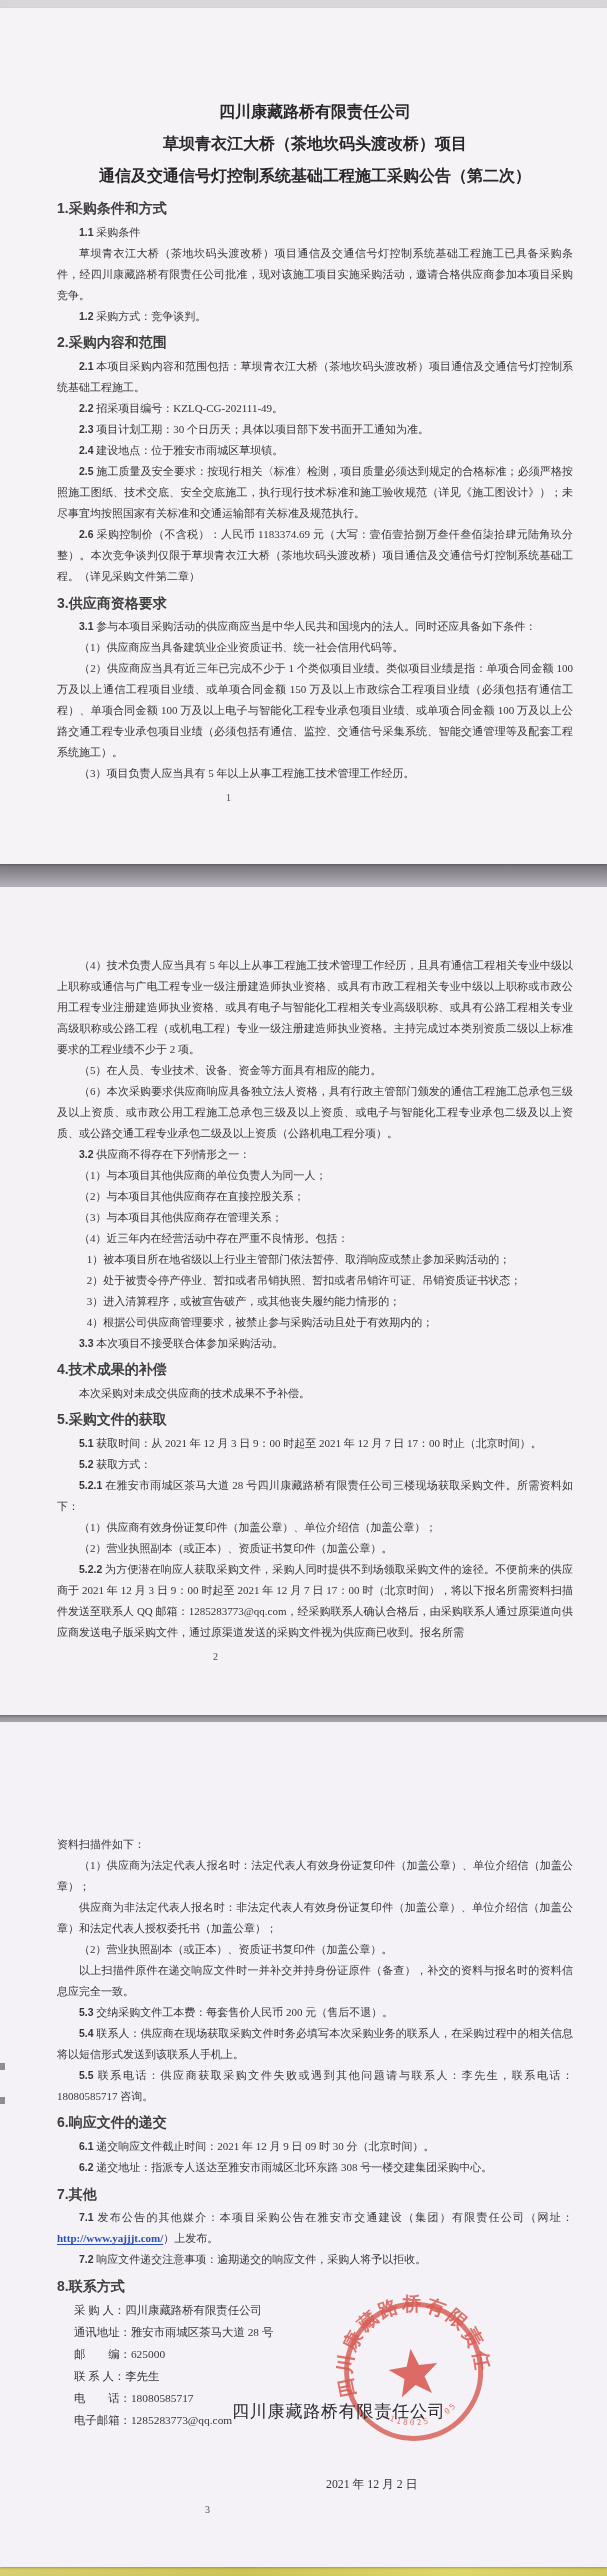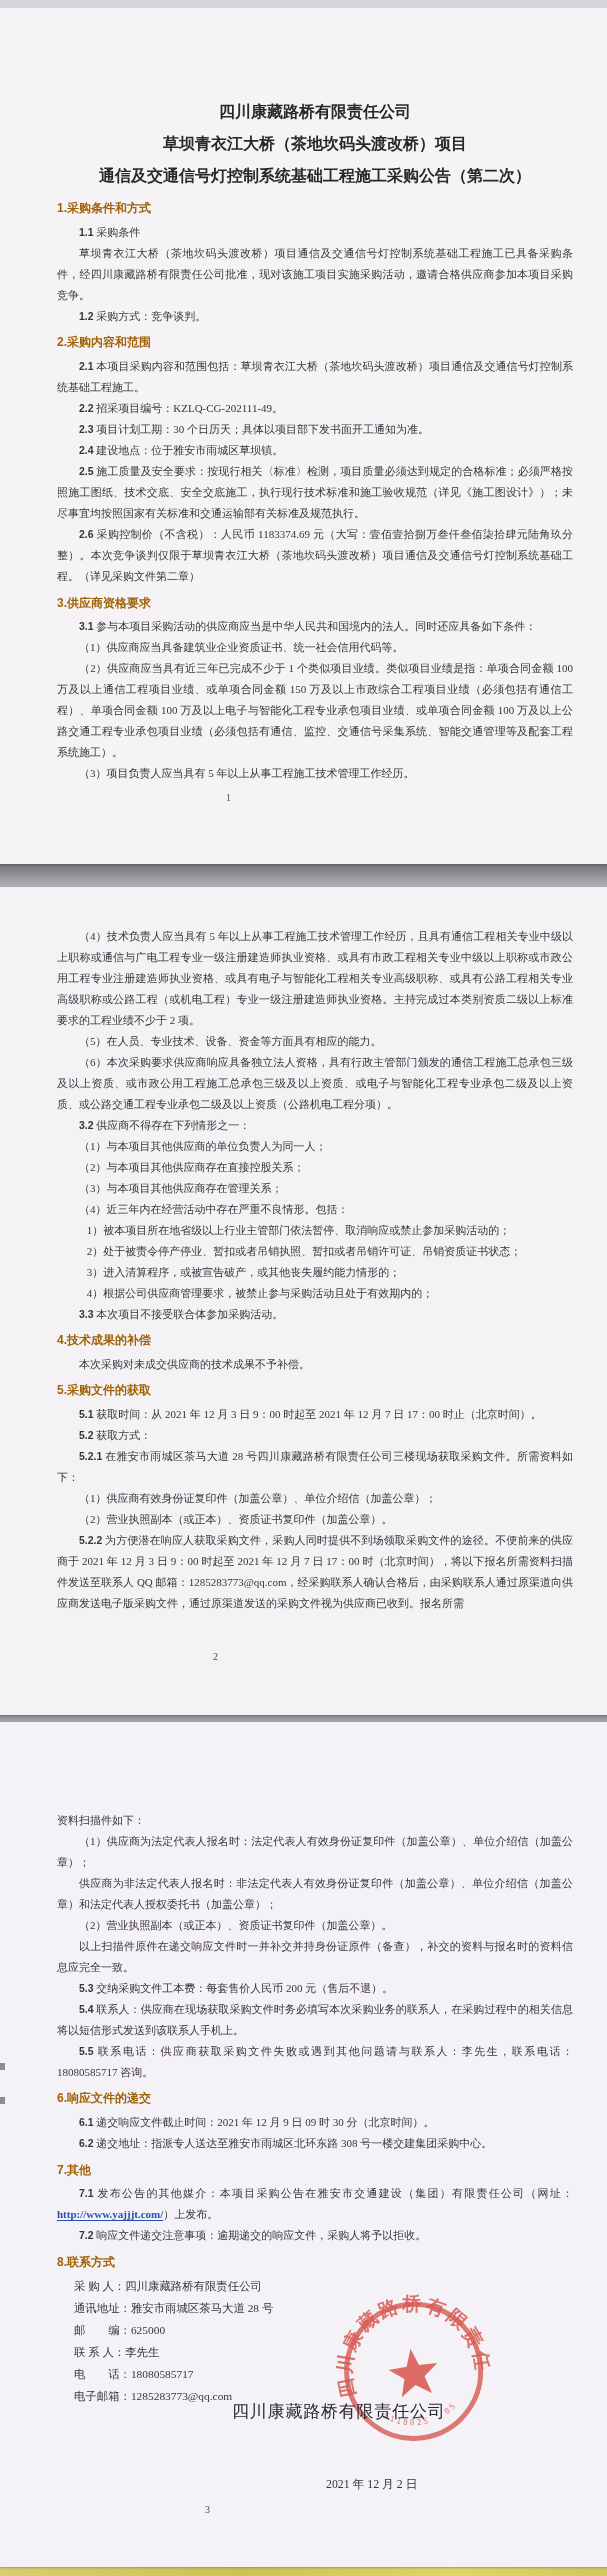--- a/index.html
+++ b/index.html
@@ -23,21 +23,21 @@
   .gap-2{height:7.6px;background:linear-gradient(#8b8890,#aaa7ae);}
   .bottom-strip{height:9px;background:linear-gradient(90deg,#d8ce6e,#cfc254 40%,#ded667 75%,#d3c75e);}
   .inner{padding:0 34px 0 57px;}
   .titlewrap{padding-top:88px;padding-bottom:1.5px;}
   .title{
     text-align:center;font-weight:700;font-size:16px;line-height:32px;
     font-family:"Liberation Sans","DejaVu Sans",sans-serif;color:#2a272b;margin:0;
   }
   .h{
     font-family:"Liberation Sans","DejaVu Sans",sans-serif;
-    font-weight:700;font-size:12px;line-height:26px;color:#a16207;
+    font-weight:700;font-size:14px;line-height:26px;color:#404040;
     margin:2.3px 0 0.8px 0;
   }
   .p{font-size:11px;line-height:21px;margin:0 0;text-indent:2em;text-align:justify;}
   .p0{text-indent:0;}
   .p2{text-indent:2.7em;}
   .contact{font-size:11.4px;line-height:21px;margin:1px;padding-left:1.4em;text-align:left;text-indent:0;}
   .bnum{font-family:"Liberation Sans","DejaVu Sans",sans-serif;font-weight:700;font-size:.95em;}
   .ul{text-underline-offset:2.3px;text-decoration-thickness:0.8px;}
   .link{color:#2850b4;text-decoration:underline;text-underline-offset:2.3px;font-weight:bold;}
   .pagenum{
@@ -87,21 +87,21 @@
     <p class="p">（1）供应商应当具备建筑业企业资质证书、统一社会信用代码等。</p>
     <p class="p">（2）供应商应当具有近三年已完成不少于 1 个类似项目业绩。类似项目业绩是指：单项合同金额 100 万及以上通信工程项目业绩、或单项合同金额 150 万及以上市政综合工程项目业绩（必须包括有通信工程）、单项合同金额 100 万及以上电子与智能化工程专业承包项目业绩、或单项合同金额 100 万及以上公路交通工程专业承包项目业绩（必须包括有通信、监控、交通信号采集系统、智能交通管理等及配套工程系统施工）。</p>
     <p class="p">（3）项目负责人应当具有 5 年以上从事工程施工技术管理工作经历。</p>
   </div>
   <div class="pagenum pagenum-1">1</div>
 </div>
 
 <div class="gap-1"></div>
 
 <div class="paper paper-2">
-  <div class="inner" style="padding-top:39px">
+  <div class="inner" style="padding-top:68px">
     <p class="p">（4）技术负责人应当具有 5 年以上从事工程施工技术管理工作经历，且具有通信工程相关专业中级以上职称或通信与广电工程专业一级注册建造师执业资格、或具有市政工程相关专业中级以上职称或市政公用工程专业注册建造师执业资格、或具有电子与智能化工程相关专业高级职称、或具有公路工程相关专业高级职称或公路工程（或机电工程）专业一级注册建造师执业资格。主持完成过本类别资质二级以上标准要求的工程业绩不少于 2 项。</p>
     <p class="p">（5）在人员、专业技术、设备、资金等方面具有相应的能力。</p>
     <p class="p">（6）本次采购要求供应商响应具备独立法人资格，具有行政主管部门颁发的通信工程施工总承包三级及以上资质、或市政公用工程施工总承包三级及以上资质、或电子与智能化工程专业承包二级及以上资质、或公路交通工程专业承包二级及以上资质（公路机电工程分项）。</p>
     <p class="p"><span class="bnum">3.2</span><span> 供应商不得存在下列情形之一：</span></p>
     <p class="p">（1）与本项目其他供应商的单位负责人为同一人；</p>
     <p class="p">（2）与本项目其他供应商存在直接控股关系；</p>
     <p class="p">（3）与本项目其他供应商存在管理关系；</p>
     <p class="p">（4）近三年内在经营活动中存在严重不良情形。包括：</p>
     <p class="p p2">1）被本项目所在地省级以上行业主管部门依法暂停、取消响应或禁止参加采购活动的；</p>
     <p class="p p2">2）处于被责令停产停业、暂扣或者吊销执照、暂扣或者吊销许可证、吊销资质证书状态；</p>
@@ -117,21 +117,21 @@
     <p class="p">（1）供应商有效身份证复印件（加盖公章）、单位介绍信（加盖公章）；</p>
     <p class="p">（2）营业执照副本（或正本）、资质证书复印件（加盖公章）。</p>
     <p class="p"><span class="bnum">5.2.2</span><span> 为方便潜在响应人获取采购文件，采购人同时提供不到场领取采购文件的途径。不便前来的供应商于 </span><span class="ul">2021</span><span> 年 </span><span class="ul">12</span><span> 月 </span><span class="ul">3</span><span> 日 9：00 时起至 </span><span class="ul">2021</span><span> 年 </span><span class="ul">12</span><span> 月 </span><span class="ul">7</span><span> 日 17：00 时（北京时间），将以下报名所需资料扫描件发送至联系人 QQ 邮箱：1285283773@qq.com，经采购联系人确认合格后，由采购联系人通过原渠道向供应商发送电子版采购文件，通过原渠道发送的采购文件视为供应商已收到。报名所需</span></p>
   </div>
   <div class="pagenum pagenum-2">2</div>
 </div>
 
 <div class="gap-2"></div>
 
 <div class="paper paper-3">
-  <div class="inner" style="padding-top:88px">
+  <div class="inner" style="padding-top:112px">
     <p class="p p0">资料扫描件如下：</p>
     <p class="p">（1）供应商为法定代表人报名时：法定代表人有效身份证复印件（加盖公章）、单位介绍信（加盖公章）；</p>
     <p class="p">供应商为非法定代表人报名时：非法定代表人有效身份证复印件（加盖公章）、单位介绍信（加盖公章）和法定代表人授权委托书（加盖公章）；</p>
     <p class="p">（2）营业执照副本（或正本）、资质证书复印件（加盖公章）。</p>
     <p class="p">以上扫描件原件在递交响应文件时一并补交并持身份证原件（备查），补交的资料与报名时的资料信息应完全一致。</p>
     <p class="p"><span class="bnum">5.3</span><span> 交纳采购文件工本费：每套售价人民币 200 元（售后不退）。</span></p>
     <p class="p"><span class="bnum">5.4</span><span> 联系人：供应商在现场获取采购文件时务必填写本次采购业务的联系人，在采购过程中的相关信息将以短信形式发送到该联系人手机上。</span></p>
     <p class="p"><span class="bnum">5.5</span><span> 联系电话：供应商获取采购文件失败或遇到其他问题请与联系人：李先生，联系电话：</span><span class="ul">18080585717</span><span> 咨询。</span></p>
     <h2 class="h">6.响应文件的递交</h2>
     <p class="p"><span class="bnum">6.1</span><span> 递交响应文件截止时间：</span><span class="ul">2021</span><span> 年 </span><span class="ul">12</span><span> 月 </span><span class="ul">9</span><span> 日 </span><span class="ul">09</span><span> 时 </span><span class="ul">30</span><span> 分（北京时间）。</span></p>

